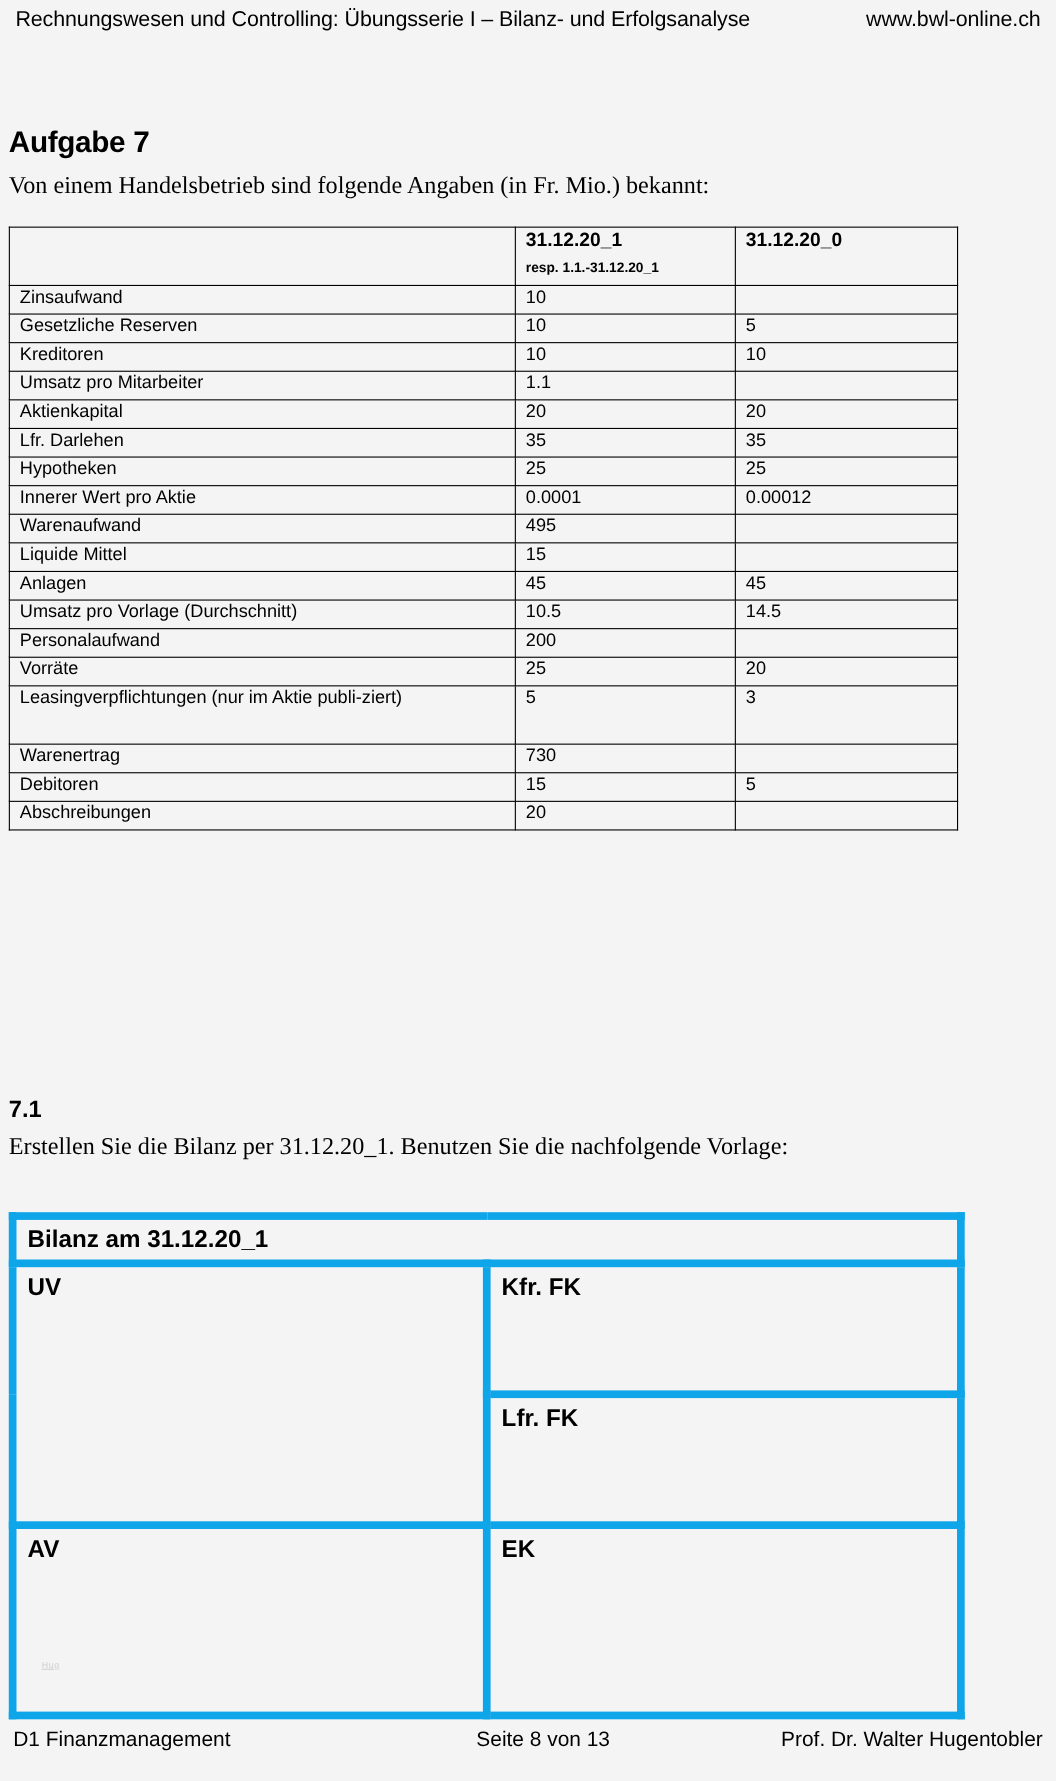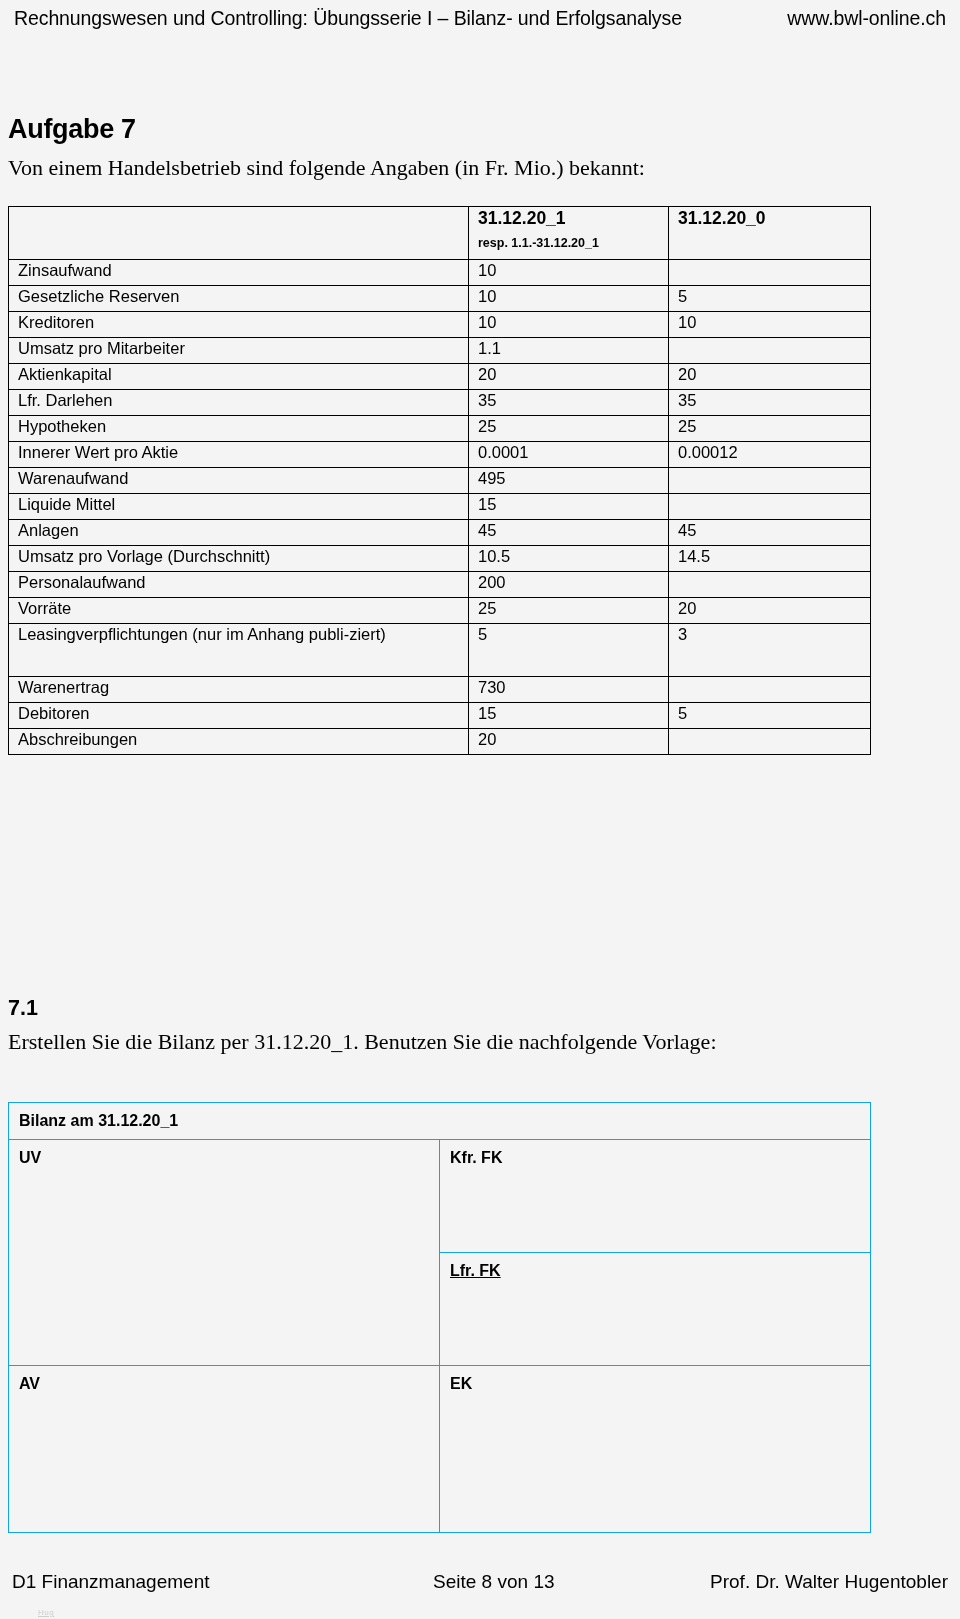--- a/index.html
+++ b/index.html
@@ -147,41 +147,41 @@
     top: 1102px;
     left: 8px;
     width: 862px;
     border-collapse: collapse;
     table-layout: fixed;
     font-family: "Liberation Sans", sans-serif;
   }
   .balance col.b-left { width: 431px; }
   .balance col.b-right { width: 431px; }
   .balance td {
-    border: 1px solid #0ea5e9;
+    border: 7px solid #0ea5e9;
     padding: 7px 10px;
     vertical-align: top;
     font-weight: bold;
-    font-size: 16px;
+    font-size: 22px;
     line-height: 22px;
     background: #f4f4f4;
   }
   .balance td.hdr {
     height: 22px;
   }
   .balance td.kfr { height: 98px; }
-  .balance td.lfr { height: 98px; text-decoration: underline; }
+  .balance td.lfr { height: 98px; }
   .balance td.uv  { height: 196px; }
   .balance td.av  { height: 152px; margin-left: 24px; }
   .balance td.ek  { height: 152px; }
 
   .ghost-mark {
     position: absolute;
     left: 38px;
-    top: 1608px;
+    top: 1509px;
     font-family: "Liberation Sans", sans-serif;
     font-size: 8px;
     color: #cfcfcf;
     letter-spacing: 0.5px;
     text-decoration: underline;
   }
 
   
   .footer {
     position: absolute;
@@ -295,21 +295,21 @@
           <td class="lbl">Personalaufwand</td>
           <td>200</td>
           <td></td>
         </tr>
         <tr>
           <td class="lbl">Vorräte</td>
           <td>25</td>
           <td>20</td>
         </tr>
         <tr class="tall">
-          <td class="lbl">Leasingverpflichtungen (nur im Anhang publi-ziert)</td>
+          <td class="lbl">Leasingverpflichtungen (nur im Aktie publi-ziert)</td>
           <td>5</td>
           <td>3</td>
         </tr>
         <tr>
           <td class="lbl">Warenertrag</td>
           <td>730</td>
           <td></td>
         </tr>
         <tr>
           <td class="lbl">Debitoren</td>

